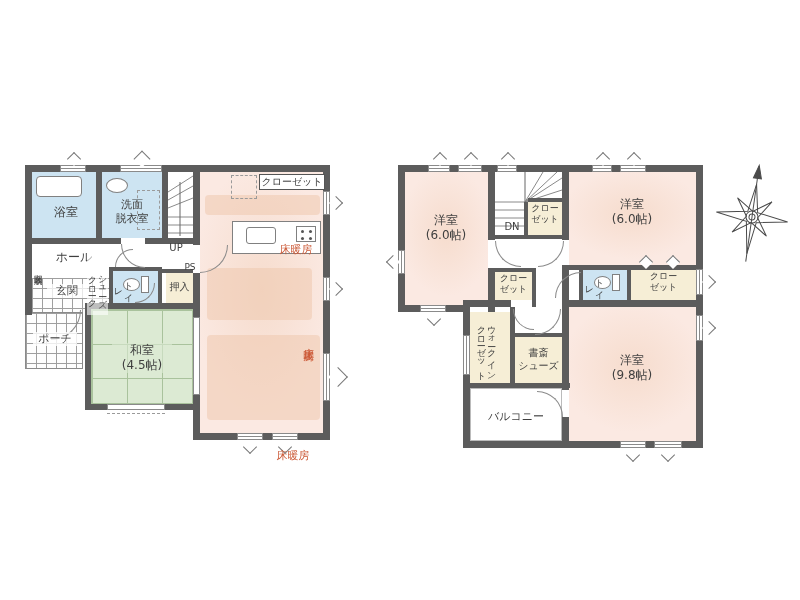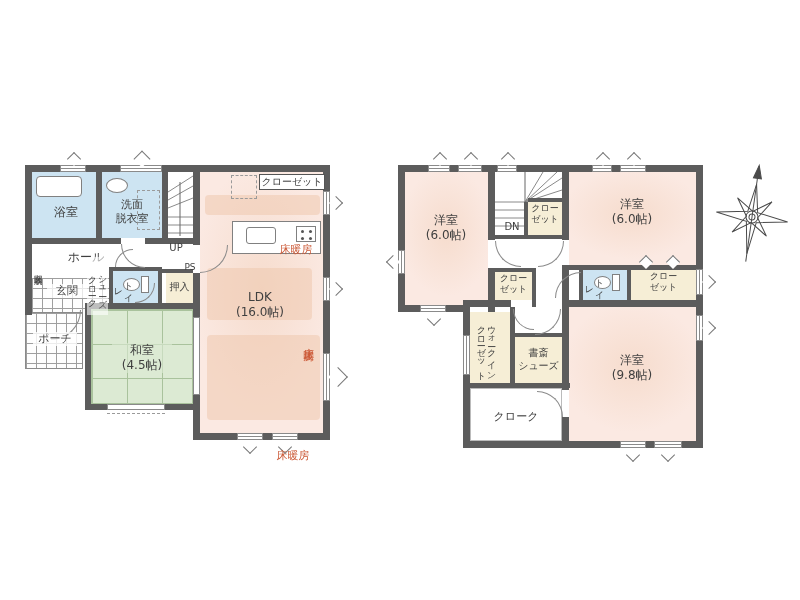--- a/index.html
+++ b/index.html
@@ -130,33 +130,31 @@
       <div class="dots" style="left:4px;top:3px;"></div>
     </div>
     <div class="dashedbox" style="left:206px;top:10px;width:26px;height:24px;"></div>
     <div class="fixture" style="left:98px;top:113px;width:17px;height:13px;border-radius:50%;"></div>
     <div class="fixture" style="left:116px;top:111px;width:8px;height:17px;"></div>
 
     <div class="lbl" style="left:16px;top:40px;width:50px;">浴室</div>
     <div class="lbl" style="left:77px;top:33px;width:60px;font-size:11px;">洗面
 脱衣室</div>
     <div class="lbl v" style="left:8px;top:80px;height:50px;font-size:8px;">玄関収納</div>
-    <div class="lbl" style="left:34px;top:85px;width:54px;">ホール</div>
+    <div class="lbl" style="left:22px;top:85px;width:54px;">ホール</div>
     <div class="lbl" style="left:22px;top:119px;width:40px;font-size:11px;background:rgba(255,255,255,.75);">玄関</div>
     <div class="lbl v" style="left:62px;top:92px;height:58px;font-size:9px;background:rgba(255,255,255,.6);">シューズ
 クローク</div>
     <div class="lbl v" style="left:88px;top:106px;height:32px;font-size:9px;">トイレ</div>
     <div class="lbl" style="left:141px;top:116px;width:27px;font-size:10px;">押入</div>
     <div class="lbl" style="left:152px;top:97px;width:26px;font-size:9px;">PS</div>
     <div class="lbl" style="left:136px;top:77px;width:30px;font-size:10px;">UP</div>
     <div class="lbl" style="left:8px;top:167px;width:44px;font-size:11px;background:rgba(255,255,255,.8);">ポーチ</div>
     <div class="lbl" style="left:87px;top:178px;width:60px;background:rgba(220,234,211,.6);">和室
 (4.5帖)</div>
-    <div class="lbl" style="left:202px;top:125px;width:66px;">LDK
-(16.0帖)</div>
     <div class="lbl" style="left:234px;top:9px;width:64px;font-size:10px;background:#fff;border:1px solid #555;line-height:1.4;">クローゼット</div>
     <div class="lbl orange" style="left:246px;top:33px;width:50px;font-size:11px;">床暖房</div>
     <div class="lbl orange v" style="left:276px;top:107px;height:46px;font-size:11px;">床暖房</div>
     <div class="lbl orange" style="left:243px;top:239px;width:50px;font-size:11px;">床暖房</div>
   </div>
 
   <div class="floor" style="left:398px; top:165px; width:305px; height:283px;">
 
     <div class="abs room-pink" style="left:7px;top:7px;width:83px;height:133px;"></div>
     <div class="abs room-pink" style="left:171px;top:7px;width:127px;height:93px;"></div>
@@ -252,21 +250,21 @@
 ゼット</div>
     <div class="lbl" style="left:96px;top:108px;width:39px;font-size:9px;">クロー
 ゼット</div>
     <div class="lbl" style="left:238px;top:106px;width:55px;font-size:9px;">クロー
 ゼット</div>
     <div class="lbl v" style="left:186px;top:104px;height:31px;font-size:9px;">トイレ</div>
     <div class="lbl v" style="left:78px;top:150px;height:66px;font-size:9px;">ウォークイン
 クローゼット</div>
     <div class="lbl" style="left:116px;top:182px;width:49px;font-size:10px;">書斎
 シューズ</div>
-    <div class="lbl" style="left:82px;top:245px;width:72px;font-size:11px;">クローク</div>
+    <div class="lbl" style="left:82px;top:245px;width:72px;font-size:11px;">バルコニー</div>
   </div>
 
   <svg class="abs" style="left:705px;top:162px;" width="95" height="105" viewBox="0 0 95 105">
     <g transform="rotate(8 47 55)" stroke="#4a4a4a" stroke-width="1" fill="none">
       <line x1="47" y1="4" x2="47" y2="100"></line>
       <polygon points="43,16 47,3 51,16" fill="#4a4a4a"></polygon>
       <polygon points="47,22 52,50 83,55 52,60 47,92 42,60 11,55 42,50"></polygon>
       <polygon points="47,30 51,51 71,55 51,59 47,80 43,59 23,55 43,51" transform="rotate(45 47 55)"></polygon>
       <circle cx="47" cy="55" r="6"></circle>
       <circle cx="47" cy="55" r="3"></circle>

